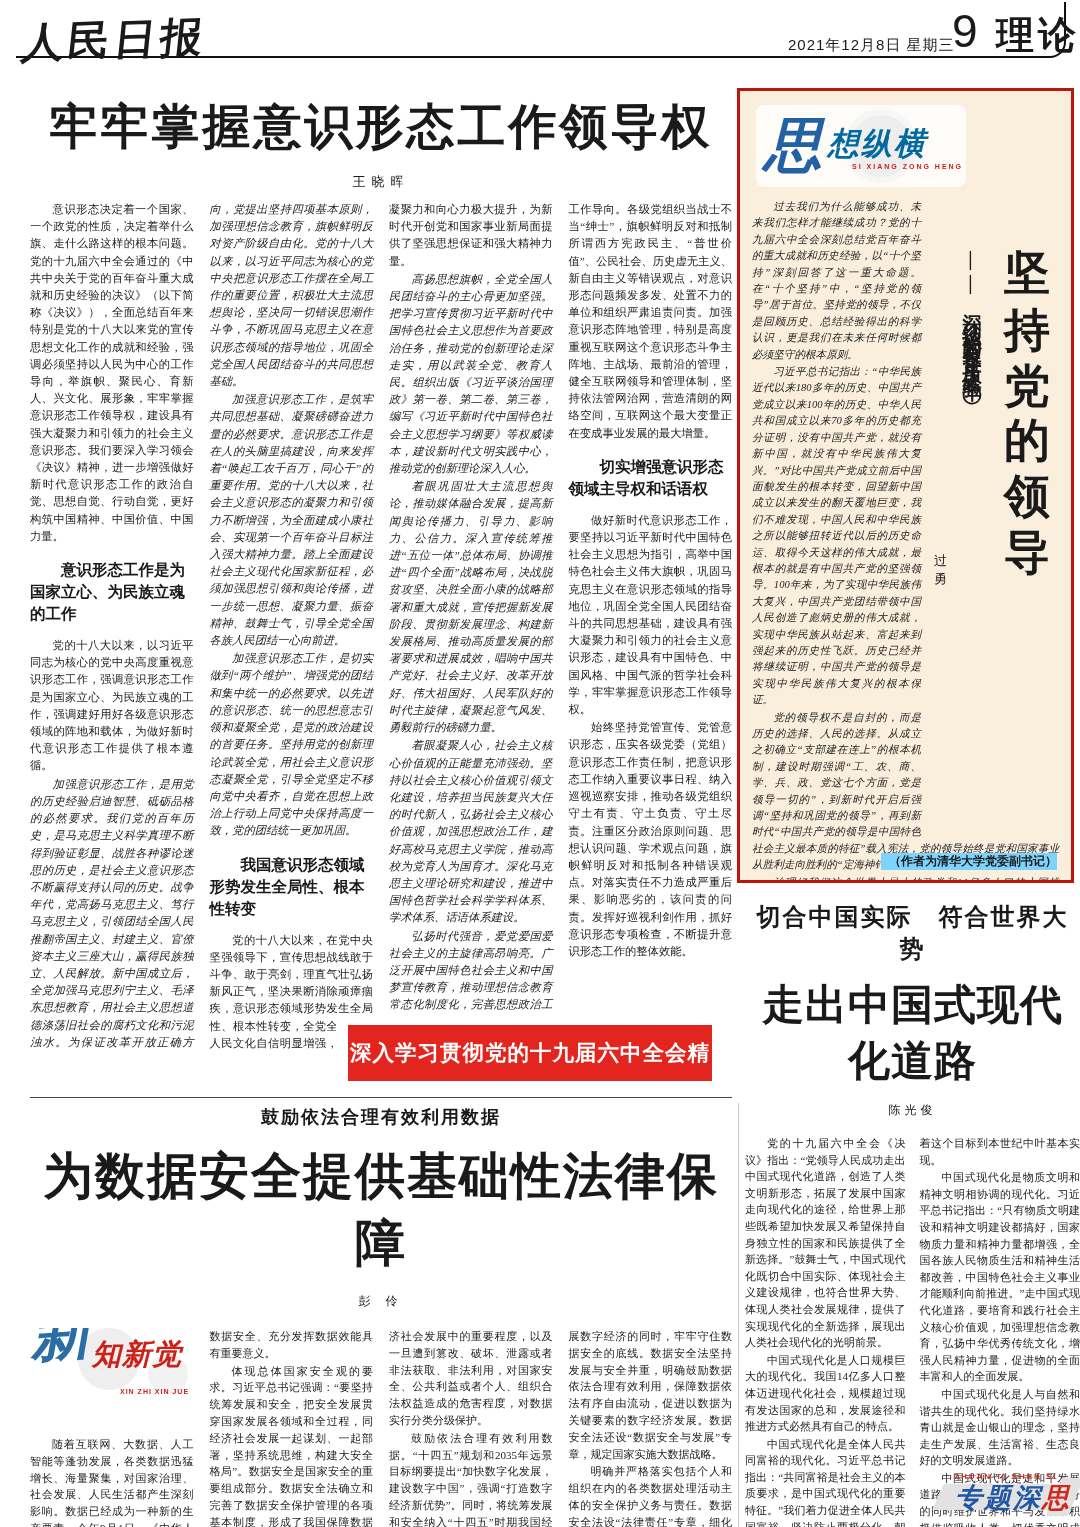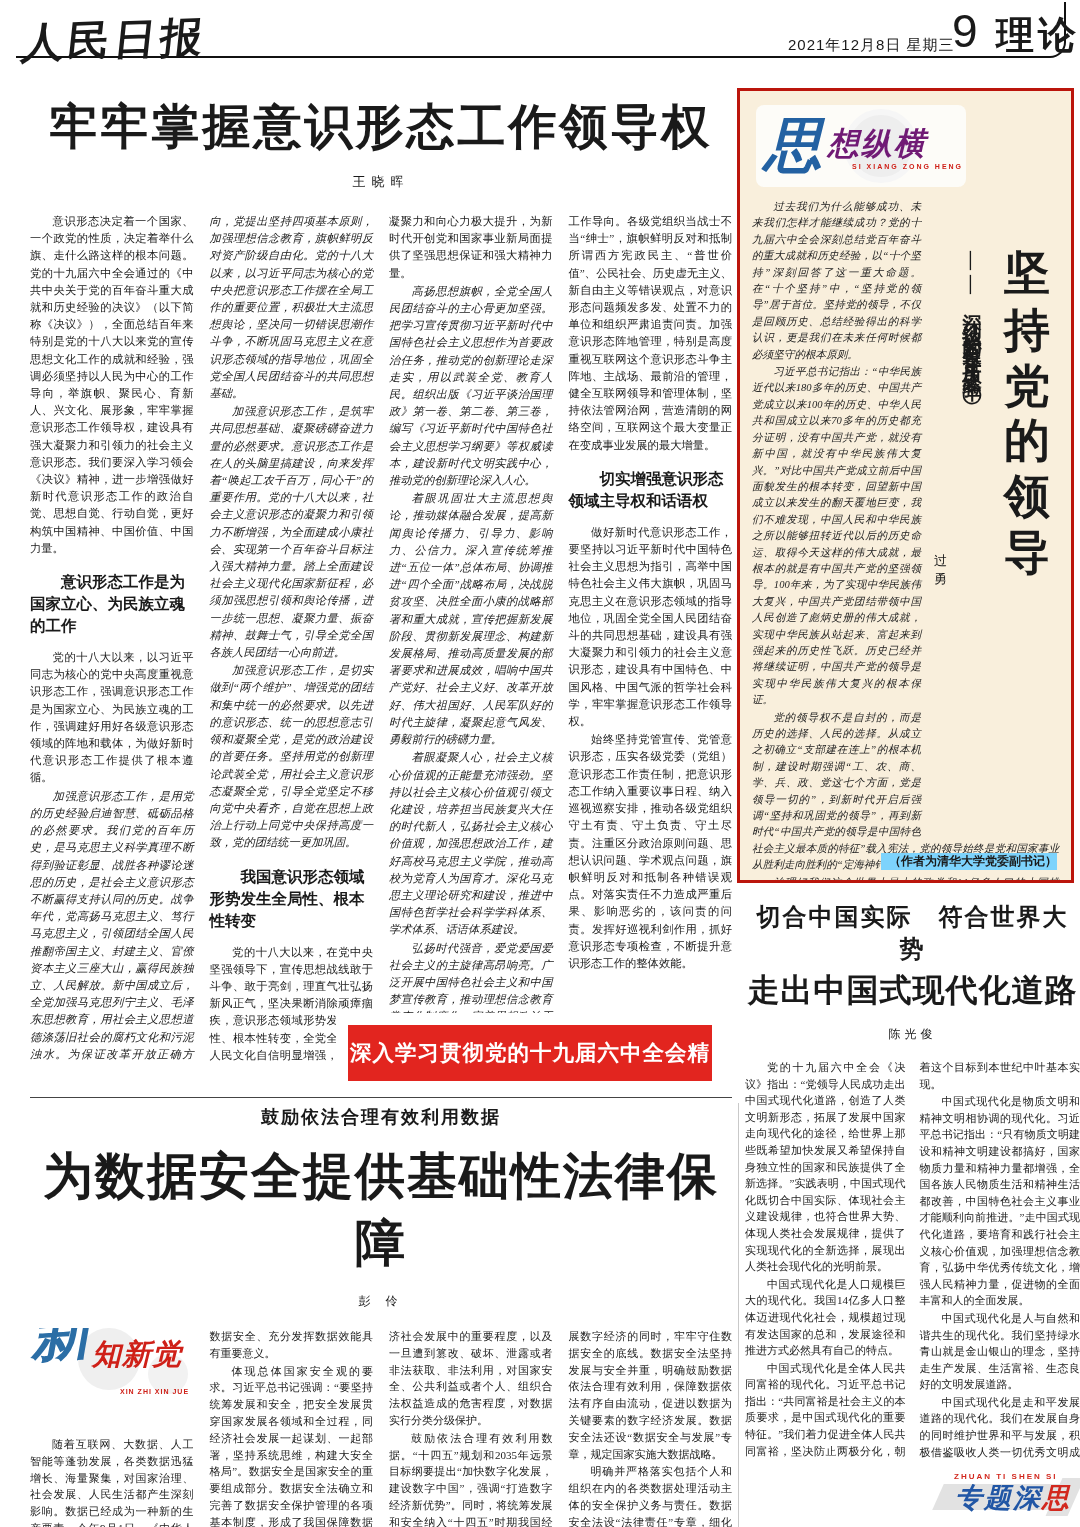--- a/index.html
+++ b/index.html
@@ -18,21 +18,21 @@
     font-family:"Liberation Sans", sans-serif; }
   .hdr-pageno { position:absolute; left:952px; top:4px; font-size:46px; font-weight:400;
     font-family:"Liberation Sans", sans-serif; }
   .hdr-section { position:absolute; left:996px; top:10px; font-size:38px; font-weight:900;
     font-family:"Liberation Sans", sans-serif; letter-spacing:4px; }
   
   .main-art { position:absolute; left:30px; top:95px; width:702px; }
   .main-head { text-align:center; font-family:"Liberation Sans", sans-serif; font-weight:900;
     font-size:48px; letter-spacing:3px; }
   .main-byline { text-align:center; font-size:13px; margin-top:14px; letter-spacing:6px; }
-  .main-body { margin-top:22px; height:866px; column-count:4; column-gap:16px; column-fill:auto;
+  .main-body { margin-top:10px; height:866px; column-count:4; column-gap:16px; column-fill:auto;
     font-size:11.3px; line-height:17.2px; text-align:justify; overflow:hidden; }
   .main-body p, .box-body p, .mod-body p, .data-body p { text-indent:2em; margin-bottom:1px; }
   .main-body p.lead { font-style:italic; }
   .main-body h3.sec-head { font-family:"Liberation Sans", sans-serif; font-weight:bold;
     font-size:15.5px; line-height:22px; margin:14px 0 12px 0; text-indent:2em; text-align:left;
     font-style:normal; }
   .banner { position:absolute; left:318px; top:930px; width:364px; height:56px;
     background:#e2251f; color:#fff; font-family:"Liberation Sans", sans-serif; font-weight:bold;
     font-size:21.5px; text-align:center; line-height:56px; letter-spacing:1px;
     box-shadow:0 0 0 12px #fff; }
@@ -41,38 +41,38 @@
   
   .sx-box { position:absolute; left:737px; top:88px; width:337px; height:795px;
     border:3px solid #bb150c; background:#f9efdc; padding:14px 12px 10px 12px; overflow:hidden; }
   .sx-logo { position:relative; width:210px; height:82px; margin-left:4px; background:#fdfcf8;
     border-radius:8px; overflow:hidden; }
   .sx-logo .ghost { position:absolute; left:88px; top:4px; width:74px; height:74px; border-radius:50%;
     background:#eeeeee; border:6px solid #f6f6f6; }
   .sx-logo .c1 { position:absolute; left:8px; top:2px; font-size:58px; font-weight:900; font-style:italic;
     color:#2361a2; font-family:"DejaVu Serif", serif; }
   .sx-logo .c2 { position:absolute; left:72px; top:18px; font-size:31px; font-weight:900; font-style:italic;
-    color:#701a75; letter-spacing:2px;text-align:center; }
+    color:#0369a1; letter-spacing:2px;text-align:center; }
   .sx-logo .cap { position:absolute; left:96px; top:58px; font-size:7px; color:#cf2018;
     letter-spacing:2px; font-family:"Liberation Sans", sans-serif; font-weight:bold; }
   .sx-vert { float:right; height:648px; margin-left:10px; padding-top:26px;
     display:flex; flex-direction:row-reverse; }
   .sx-vhead { writing-mode:vertical-rl; font-family:"Liberation Sans", sans-serif; font-weight:900;
     font-size:46px; letter-spacing:56px; margin-left:12px; }
   .sx-vsub { writing-mode:vertical-rl; font-size:19px; font-weight:bold; letter-spacing:5px;
     margin-left:10px; padding-top:38px; height:520px; }
   .sx-vauthor { writing-mode:vertical-rl; font-size:13px; letter-spacing:8px; padding-top:330px; }
   .box-body { margin-top:12px; font-size:10.6px; line-height:16.4px; text-align:justify;
     font-style:italic; color:#222; }
   .sx-footer { position:absolute; right:14px; bottom:10px; font-weight:bold; font-size:12px;
     font-style:normal; background:#7dd3fc; padding-left:8px; }
   
   .mod-art { position:absolute; left:745px; top:893px; width:335px; }
   .mod-kicker { text-align:center; font-size:24px; font-weight:bold; letter-spacing:2px; margin-top:8px; }
-  .mod-head { text-align:center; font-size:32px; font-weight:900; letter-spacing:1px; margin-top:4px;
+  .mod-head { text-align:center; font-size:42px; font-weight:900; letter-spacing:1px; margin-top:12px;
     font-family:"Liberation Serif", serif; }
   .mod-byline { text-align:center; font-size:12px; margin-top:13px; letter-spacing:4px; }
   .mod-body { margin-top:16px; height:404px; column-count:2; column-gap:14px; column-fill:auto;
     font-size:11px; line-height:16.6px; text-align:justify; overflow:hidden; }
   
   .zt { position:absolute; left:936px; top:1474px; width:144px; height:48px; }
   .zt .slash1, .zt .slash2 { position:absolute; background:#e2e2e2; transform:skewX(-24deg); }
   .zt .slash1 { left:2px; top:10px; width:130px; height:26px; }
   .zt .slash2 { left:118px; top:4px; width:22px; height:38px; }
   .zt .cap { position:absolute; left:18px; top:-2px; font-size:8px; color:#d2281e; font-weight:bold;
@@ -158,21 +158,21 @@
       </div>
     <div class="sx-footer">（作者为清华大学党委副书记）</div>
   </div>
 
   <div class="mod-art">
     <div class="mod-kicker">切合中国实际　符合世界大势</div>
     <h2 class="mod-head">走出中国式现代化道路</h2>
     <div class="mod-byline">陈光俊</div>
     <div class="mod-body">
       <div>
-          <p class="">党的十九届六中全会《决议》指出：“党领导人民成功走出中国式现代化道路，创造了人类文明新形态，拓展了发展中国家走向现代化的途径，给世界上那些既希望加快发展又希望保持自身独立性的国家和民族提供了全新选择。”实践表明，中国式现代化既切合中国实际、体现社会主义建设规律，也符合世界大势、体现人类社会发展规律，提供了实现现代化的全新选择，展现出人类社会现代化的光明前景。</p>
+          <p class="">党的十九届六中全会《决议》指出：“党领导人民成功走出中国式现代化道路，创造了人类文明新形态，拓展了发展中国家走向现代化的途径，给世界上那些既希望加快发展又希望保持自身独立性的国家和民族提供了全新选择。”鼓舞士气，中国式现代化既切合中国实际、体现社会主义建设规律，也符合世界大势、体现人类社会发展规律，提供了实现现代化的全新选择，展现出人类社会现代化的光明前景。</p>
           <p class="">中国式现代化是人口规模巨大的现代化。我国14亿多人口整体迈进现代化社会，规模超过现有发达国家的总和，发展途径和推进方式必然具有自己的特点。</p>
           <p class="">中国式现代化是全体人民共同富裕的现代化。习近平总书记指出：“共同富裕是社会主义的本质要求，是中国式现代化的重要特征。”我们着力促进全体人民共同富裕，坚决防止两极分化，朝着这个目标到本世纪中叶基本实现。</p>
           <p class="">中国式现代化是物质文明和精神文明相协调的现代化。习近平总书记指出：“只有物质文明建设和精神文明建设都搞好，国家物质力量和精神力量都增强，全国各族人民物质生活和精神生活都改善，中国特色社会主义事业才能顺利向前推进。”走中国式现代化道路，要培育和践行社会主义核心价值观，加强理想信念教育，弘扬中华优秀传统文化，增强人民精神力量，促进物的全面丰富和人的全面发展。</p>
           <p class="">中国式现代化是人与自然和谐共生的现代化。我们坚持绿水青山就是金山银山的理念，坚持走生产发展、生活富裕、生态良好的文明发展道路。</p>
           <p class="">中国式现代化是走和平发展道路的现代化。我们在发展自身的同时维护世界和平与发展，积极借鉴吸收人类一切优秀文明成果，推动构建人类命运共同体，共建更加美好的世界。</p>
         </div>
 
     </div>
   </div>
 

